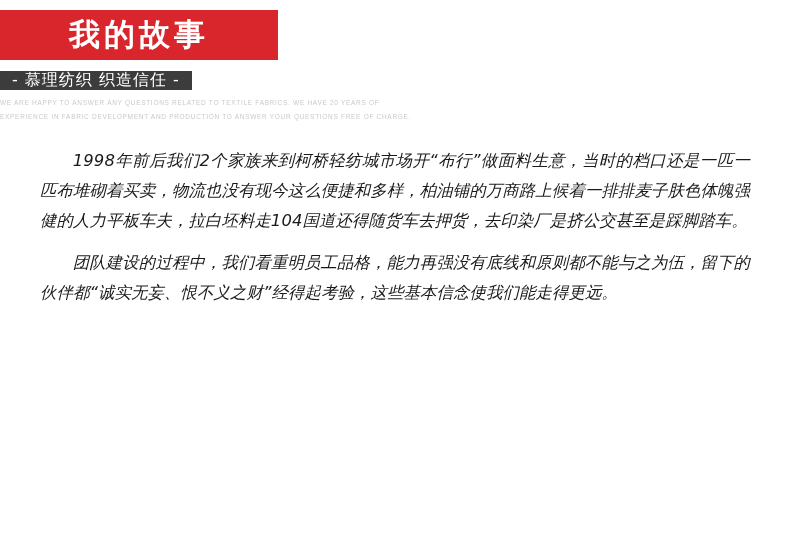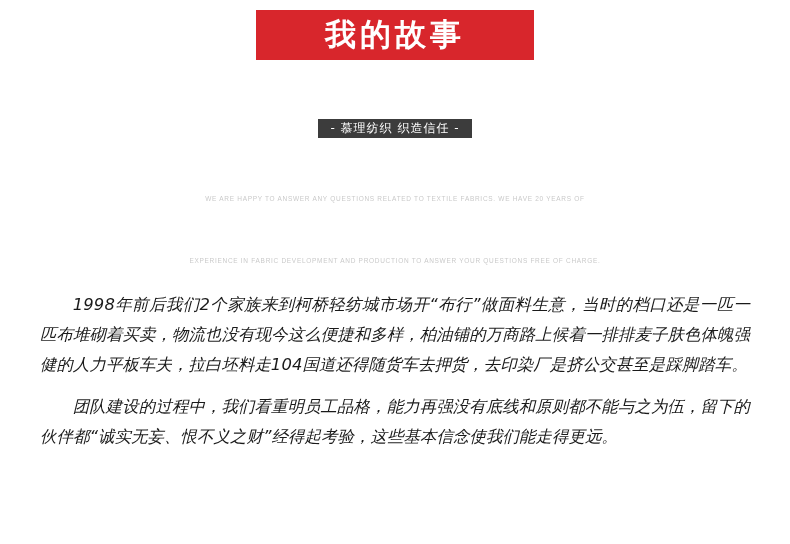--- a/index.html
+++ b/index.html
@@ -17,22 +17,21 @@
     width: 790px;
     height: 544px;
     position: relative;
     background: #ffffff;
   }
   .header {
     width: 100%;
     padding-top: 10px;
     display: flex;
     flex-direction: column;
-    align-items: center;
-    gap: 48px;
+    align-items: flex-start;
   }
   .title-banner {
     background: #d8262c;
     color: #ffffff;
     width: 278px;
     height: 50px;
     display: flex;
     align-items: center;
     justify-content: center;
     letter-spacing: 4px;
@@ -42,21 +41,21 @@
   }
   .subtitle-bar {
     margin-top: 11px;
     background: #3c3c3c;
     color: #ffffff;
     height: 19px;
     padding: 0 12px;
     display: flex;
     align-items: center;
     justify-content: center;
-    font-size: 12px;
+    font-size: 16px;
     letter-spacing: 1px;
     font-family: "DejaVu Sans", sans-serif;
   }
   .eng-line {
     color: #c9c9c9;
     font-size: 6.5px;
     letter-spacing: 0.7px;
     margin-top: 9px;
     text-align: center;
     font-family: "Liberation Sans", sans-serif;

